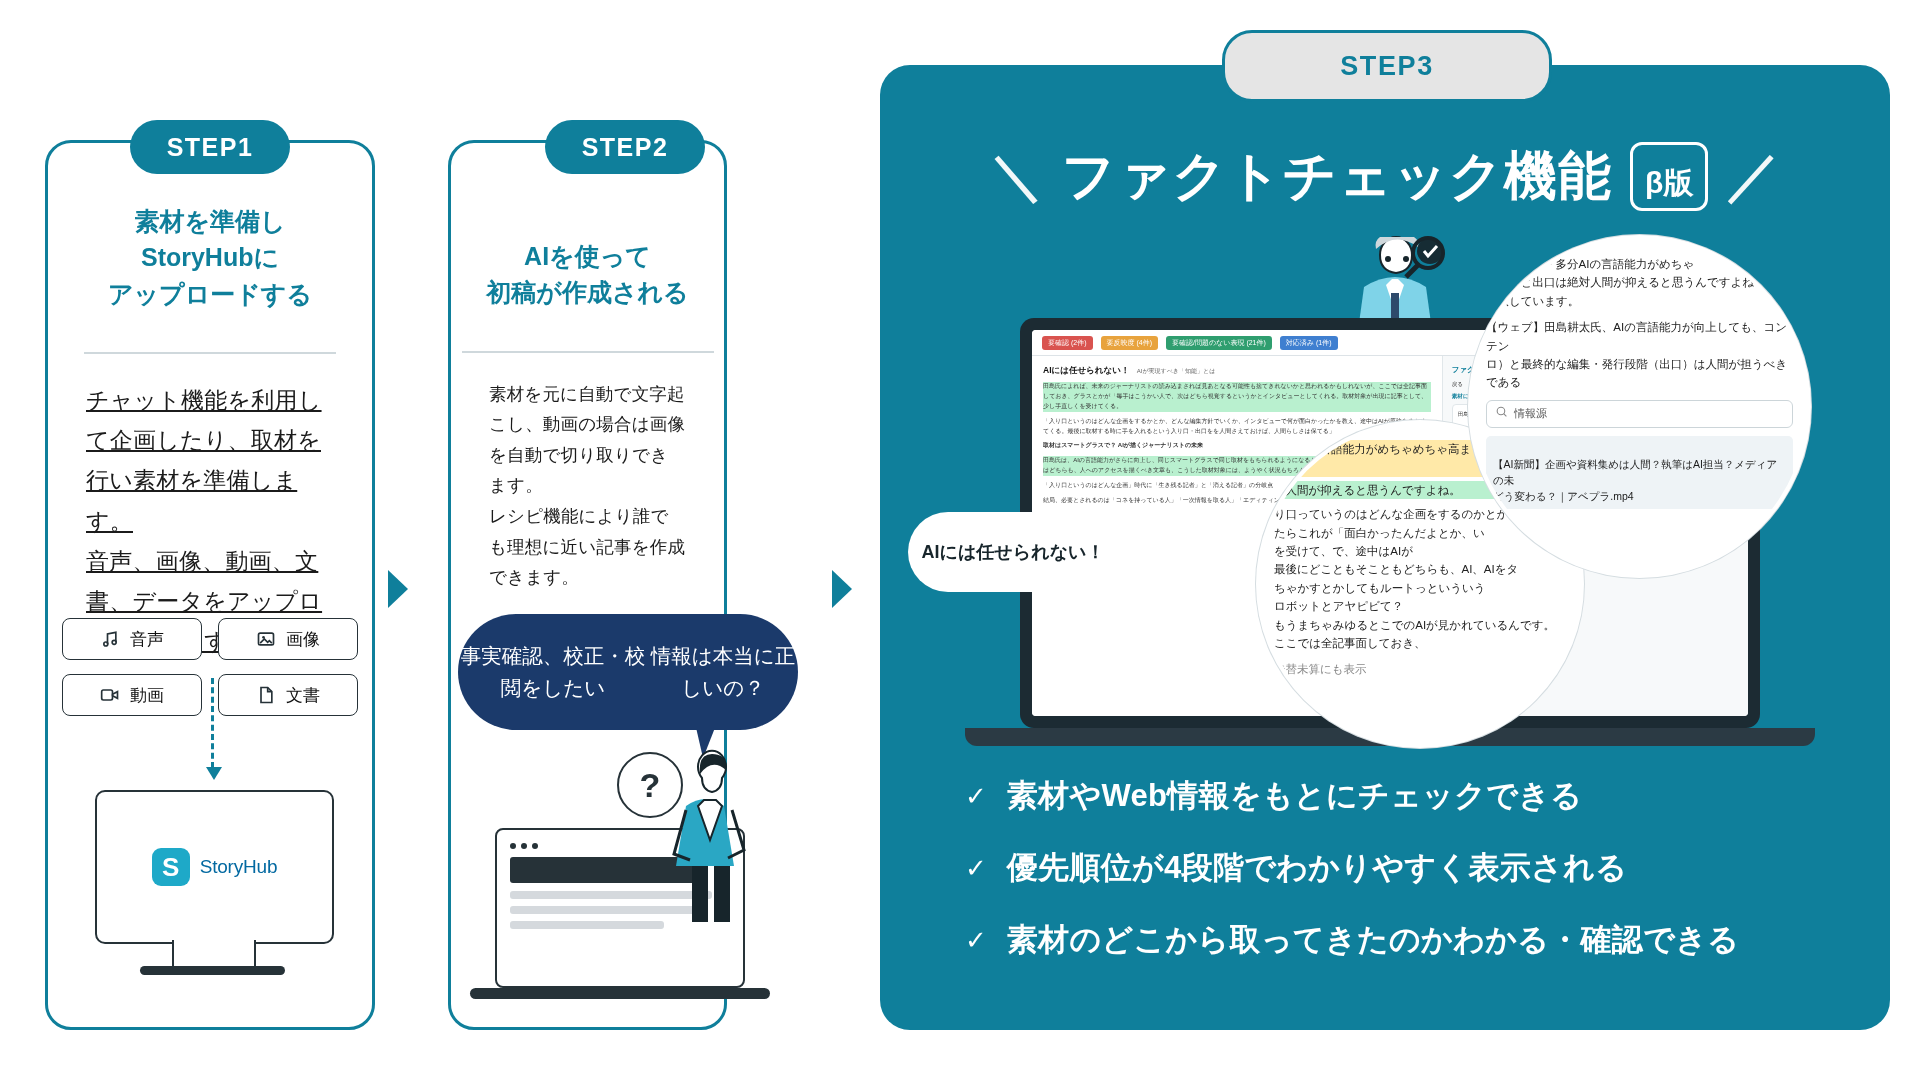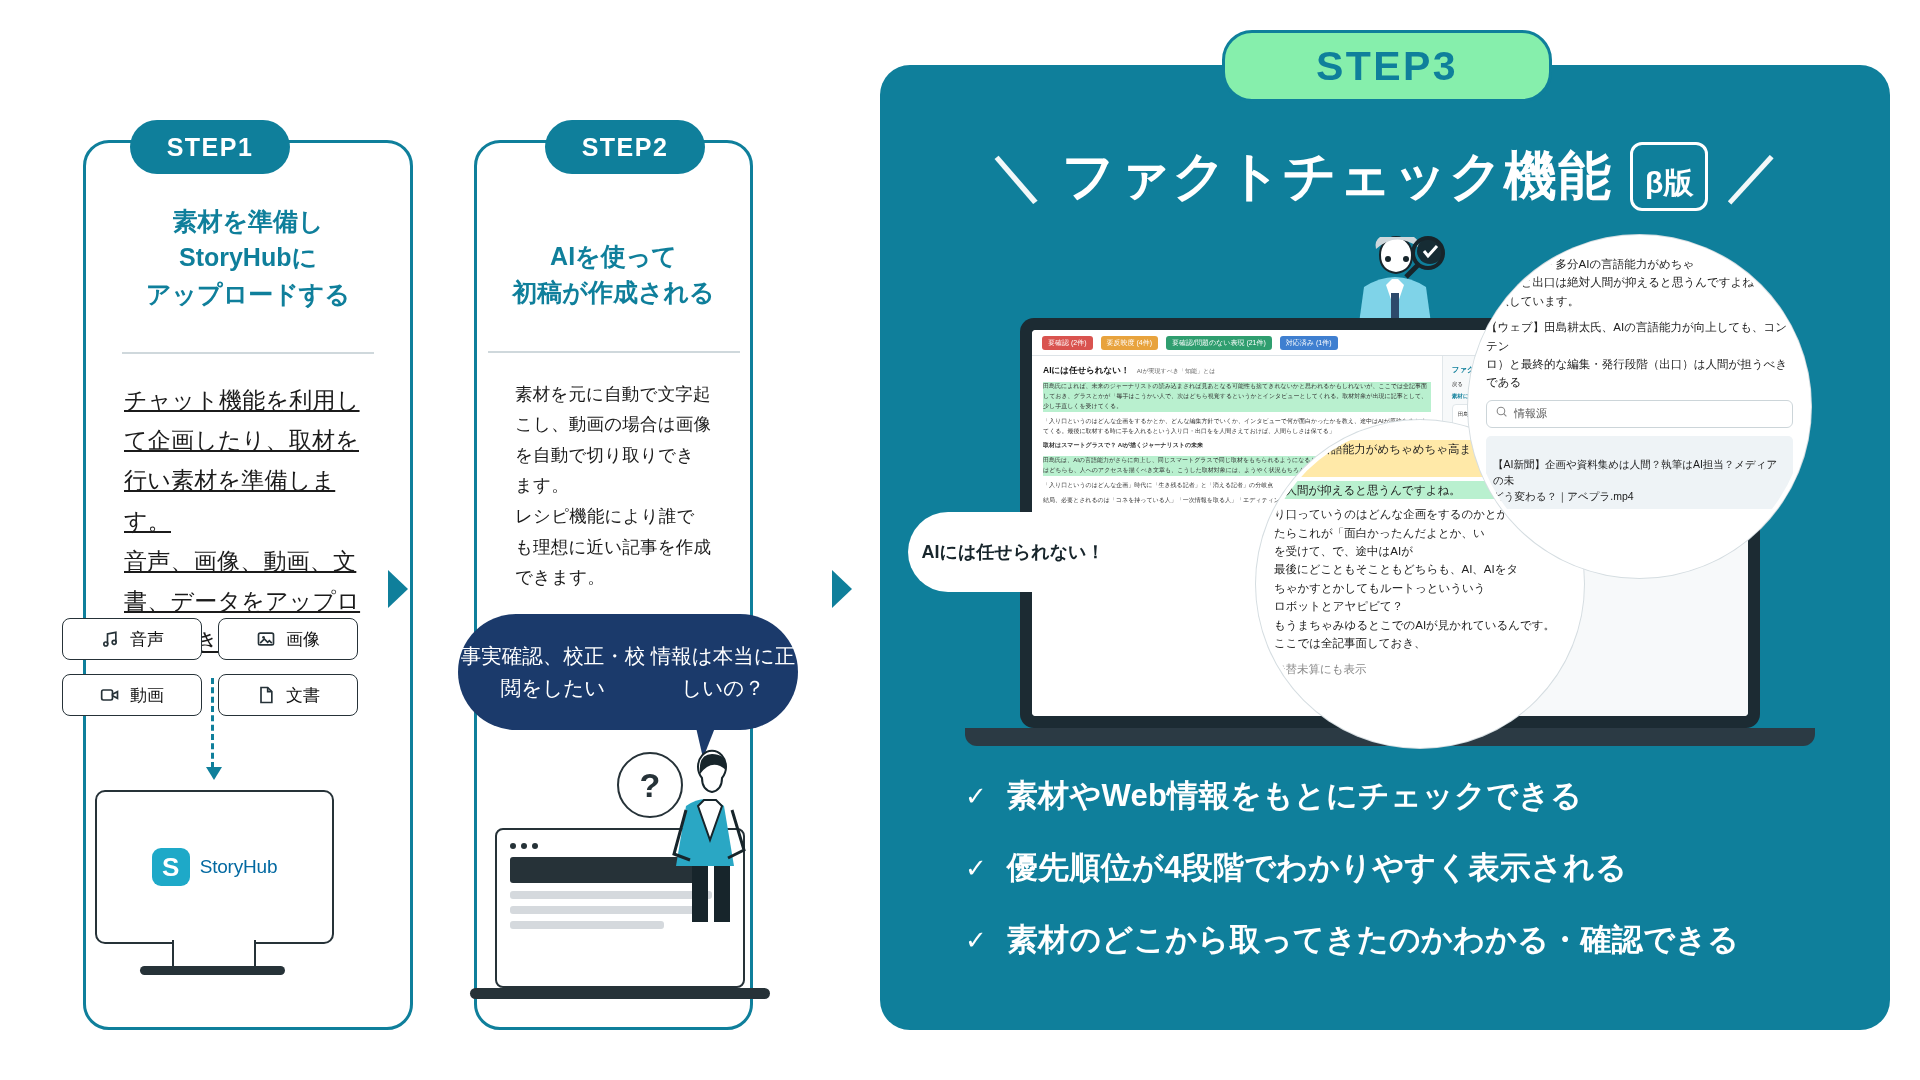--- a/index.html
+++ b/index.html
@@ -39,21 +39,21 @@
   .divider{
     height:2px;background:#cfd8dc;margin:0 auto;
   }
   .card-body{
     color:#1b1b1b;
     line-height:1.75;
     letter-spacing:.01em;
   }
 
   
-  #step1{left:45px;top:140px;width:330px;height:890px;margin-left:38px;}
+  #step1{left:45px;top:140px;width:330px;height:890px;}
   #step1-badge{left:130px;top:120px;width:160px;height:54px;font-size:25px;}
   #step1 .card-heading{font-size:25px;margin-top:60px;}
   #step1 .divider{width:252px;margin-top:40px;}
   #step1 .card-body{font-size:23px;margin:26px 38px 0 38px;text-decoration:underline;}
 
   .chip-grid{
     position:absolute;left:62px;top:618px;
     width:300px;
     display:flex;flex-wrap:wrap;gap:14px 16px;
   }
@@ -103,21 +103,21 @@
   .connector{
     position:absolute;width:0;height:0;
     border-top:19px solid transparent;
     border-bottom:19px solid transparent;
     border-left:20px solid #0f7f9b;
   }
   #conn1{left:388px;top:570px;}
   #conn2{left:832px;top:570px;}
 
   
-  #step2{left:474px;top:140px;width:279px;height:890px;}
+  #step2{left:448px;top:140px;width:279px;height:890px;}
   #step2-badge{left:545px;top:120px;width:160px;height:54px;font-size:25px;}
   #step2 .card-heading{font-size:25px;margin-top:95px;}
   #step2 .divider{width:252px;margin-top:40px;}
   #step2 .card-body{font-size:17.5px;margin:26px 38px 12px 38px;}
 
   .speech{
     position:absolute;left:458px;top:614px;width:340px;height:116px;
     background:#1b3a6b;border-radius:58px;color:#fff;
     display:flex;align-items:center;justify-content:center;text-align:center;
     font-size:20.5px;line-height:1.55;font-weight:500;
@@ -150,22 +150,22 @@
     display:flex;align-items:center;justify-content:center;
     font-size:34px;font-weight:bold;color:#263238;
   }
 
   
   #step3{
     position:absolute;left:880px;top:65px;width:1010px;height:965px;
     background:#0f7f9b;border-radius:30px;
   }
   #step3-badge{
-    left:1222px;top:30px;width:330px;height:72px;font-size:41px;
-    background:#86efac;color:#0f7f9b;border:3px solid #0f7f9b;
+    left:1222px;top:30px;width:330px;height:72px;font-size:27px;
+    background:#e5e5e5;color:#0f7f9b;border:3px solid #0f7f9b;
   }
   .s3-title{
     position:absolute;left:880px;top:140px;width:1010px;
     display:flex;align-items:center;justify-content:center;gap:18px;
     color:#ffffff;
   }
   .s3-title .slash{font-size:54px;font-weight:bold;opacity:.95;}
   .s3-title .tx{font-size:53px;font-weight:bold;letter-spacing:.02em;}
   .beta{
     border:3px solid #ffffff;border-radius:12px;padding:18px 12px 4px 12px;

